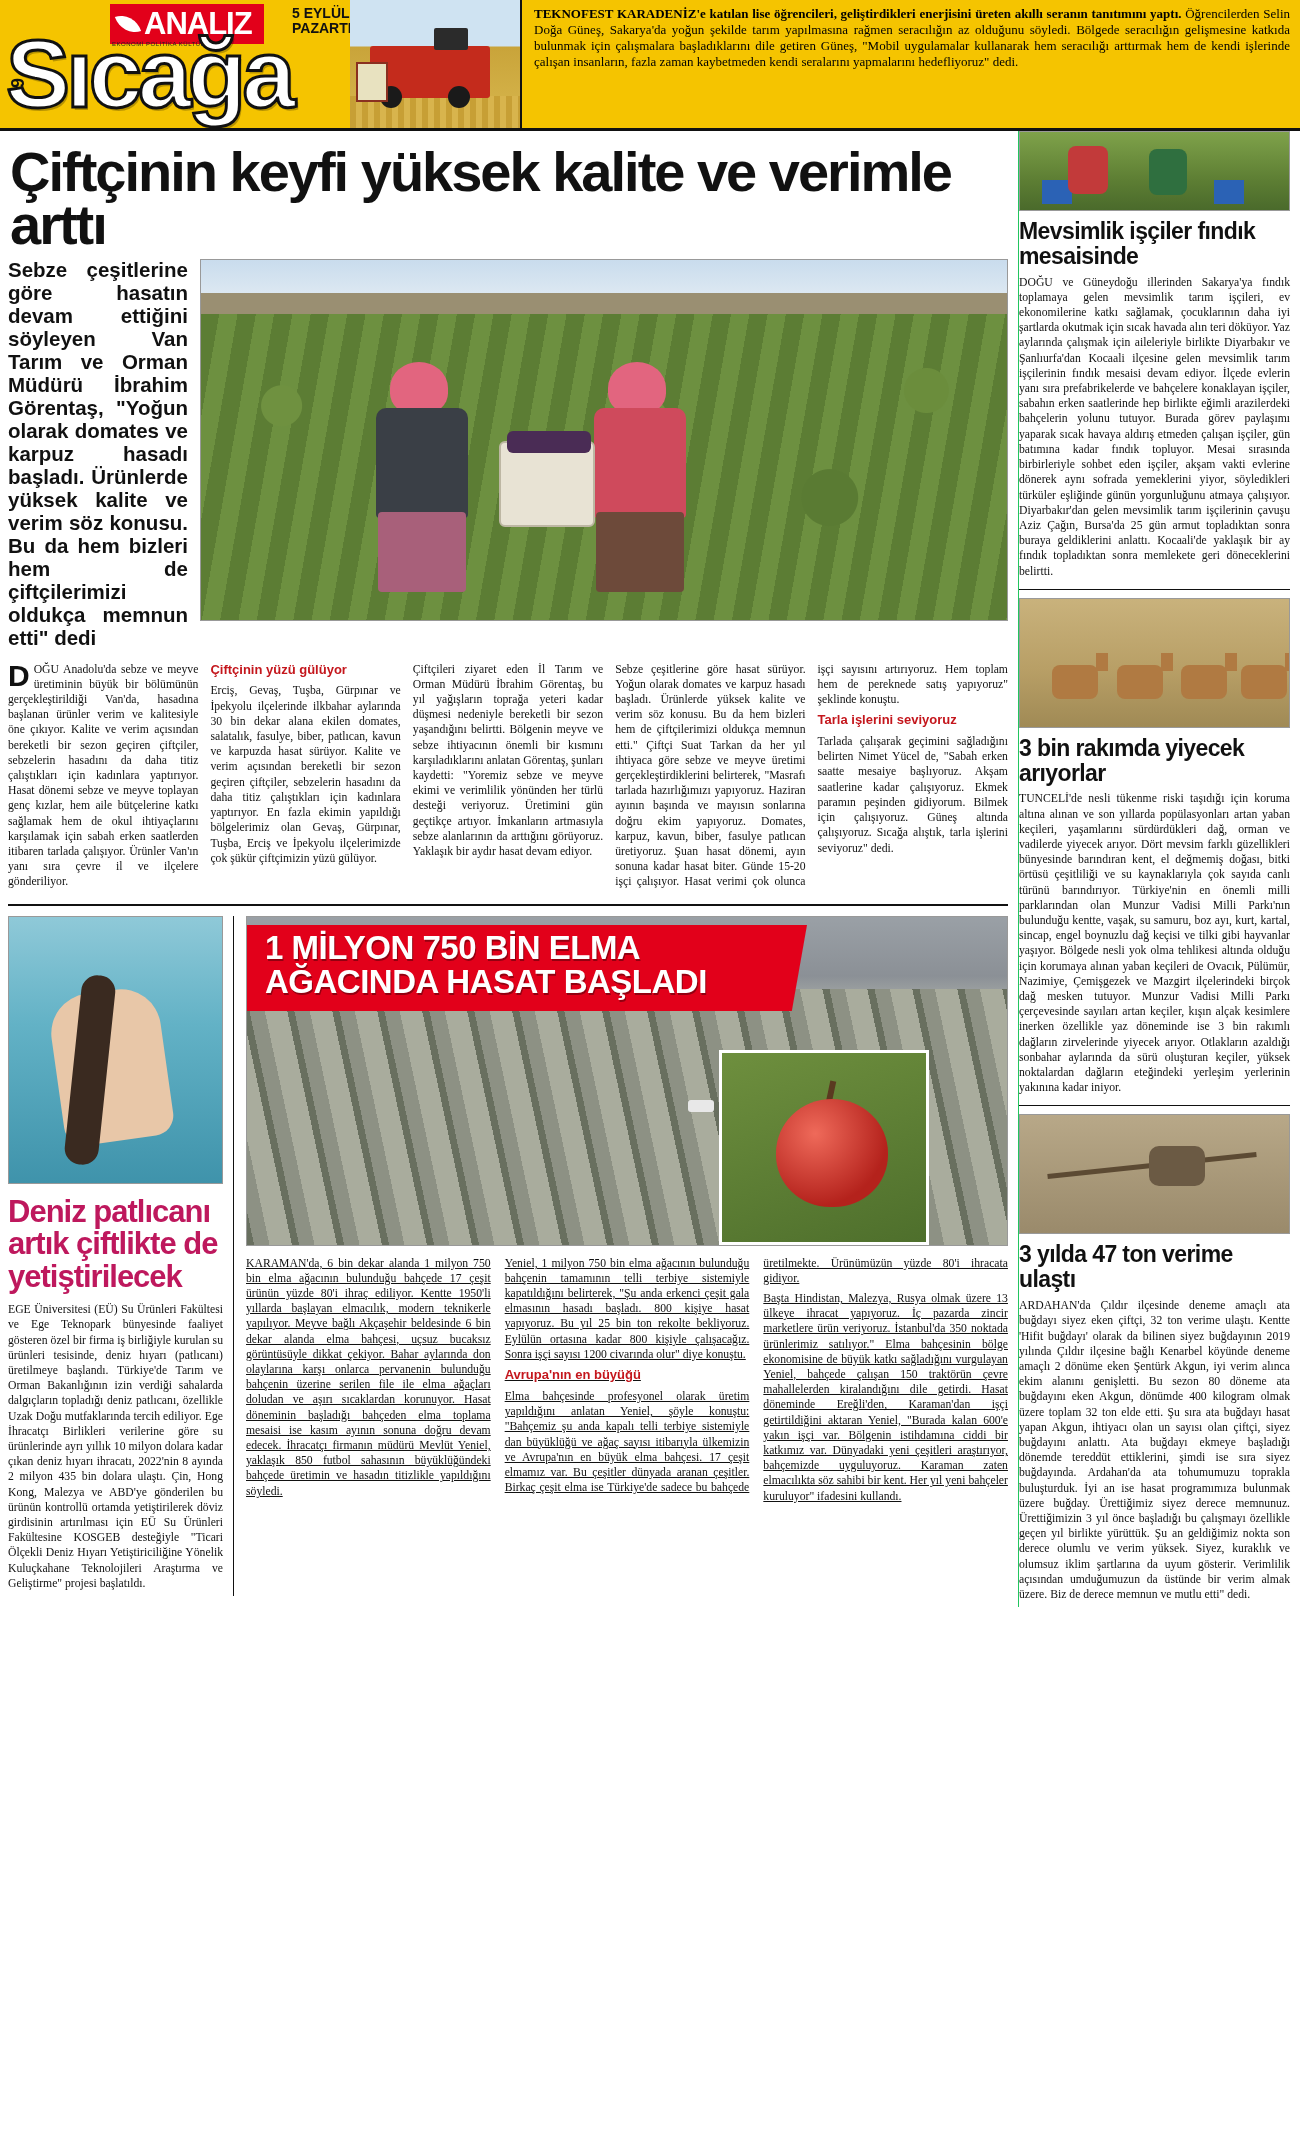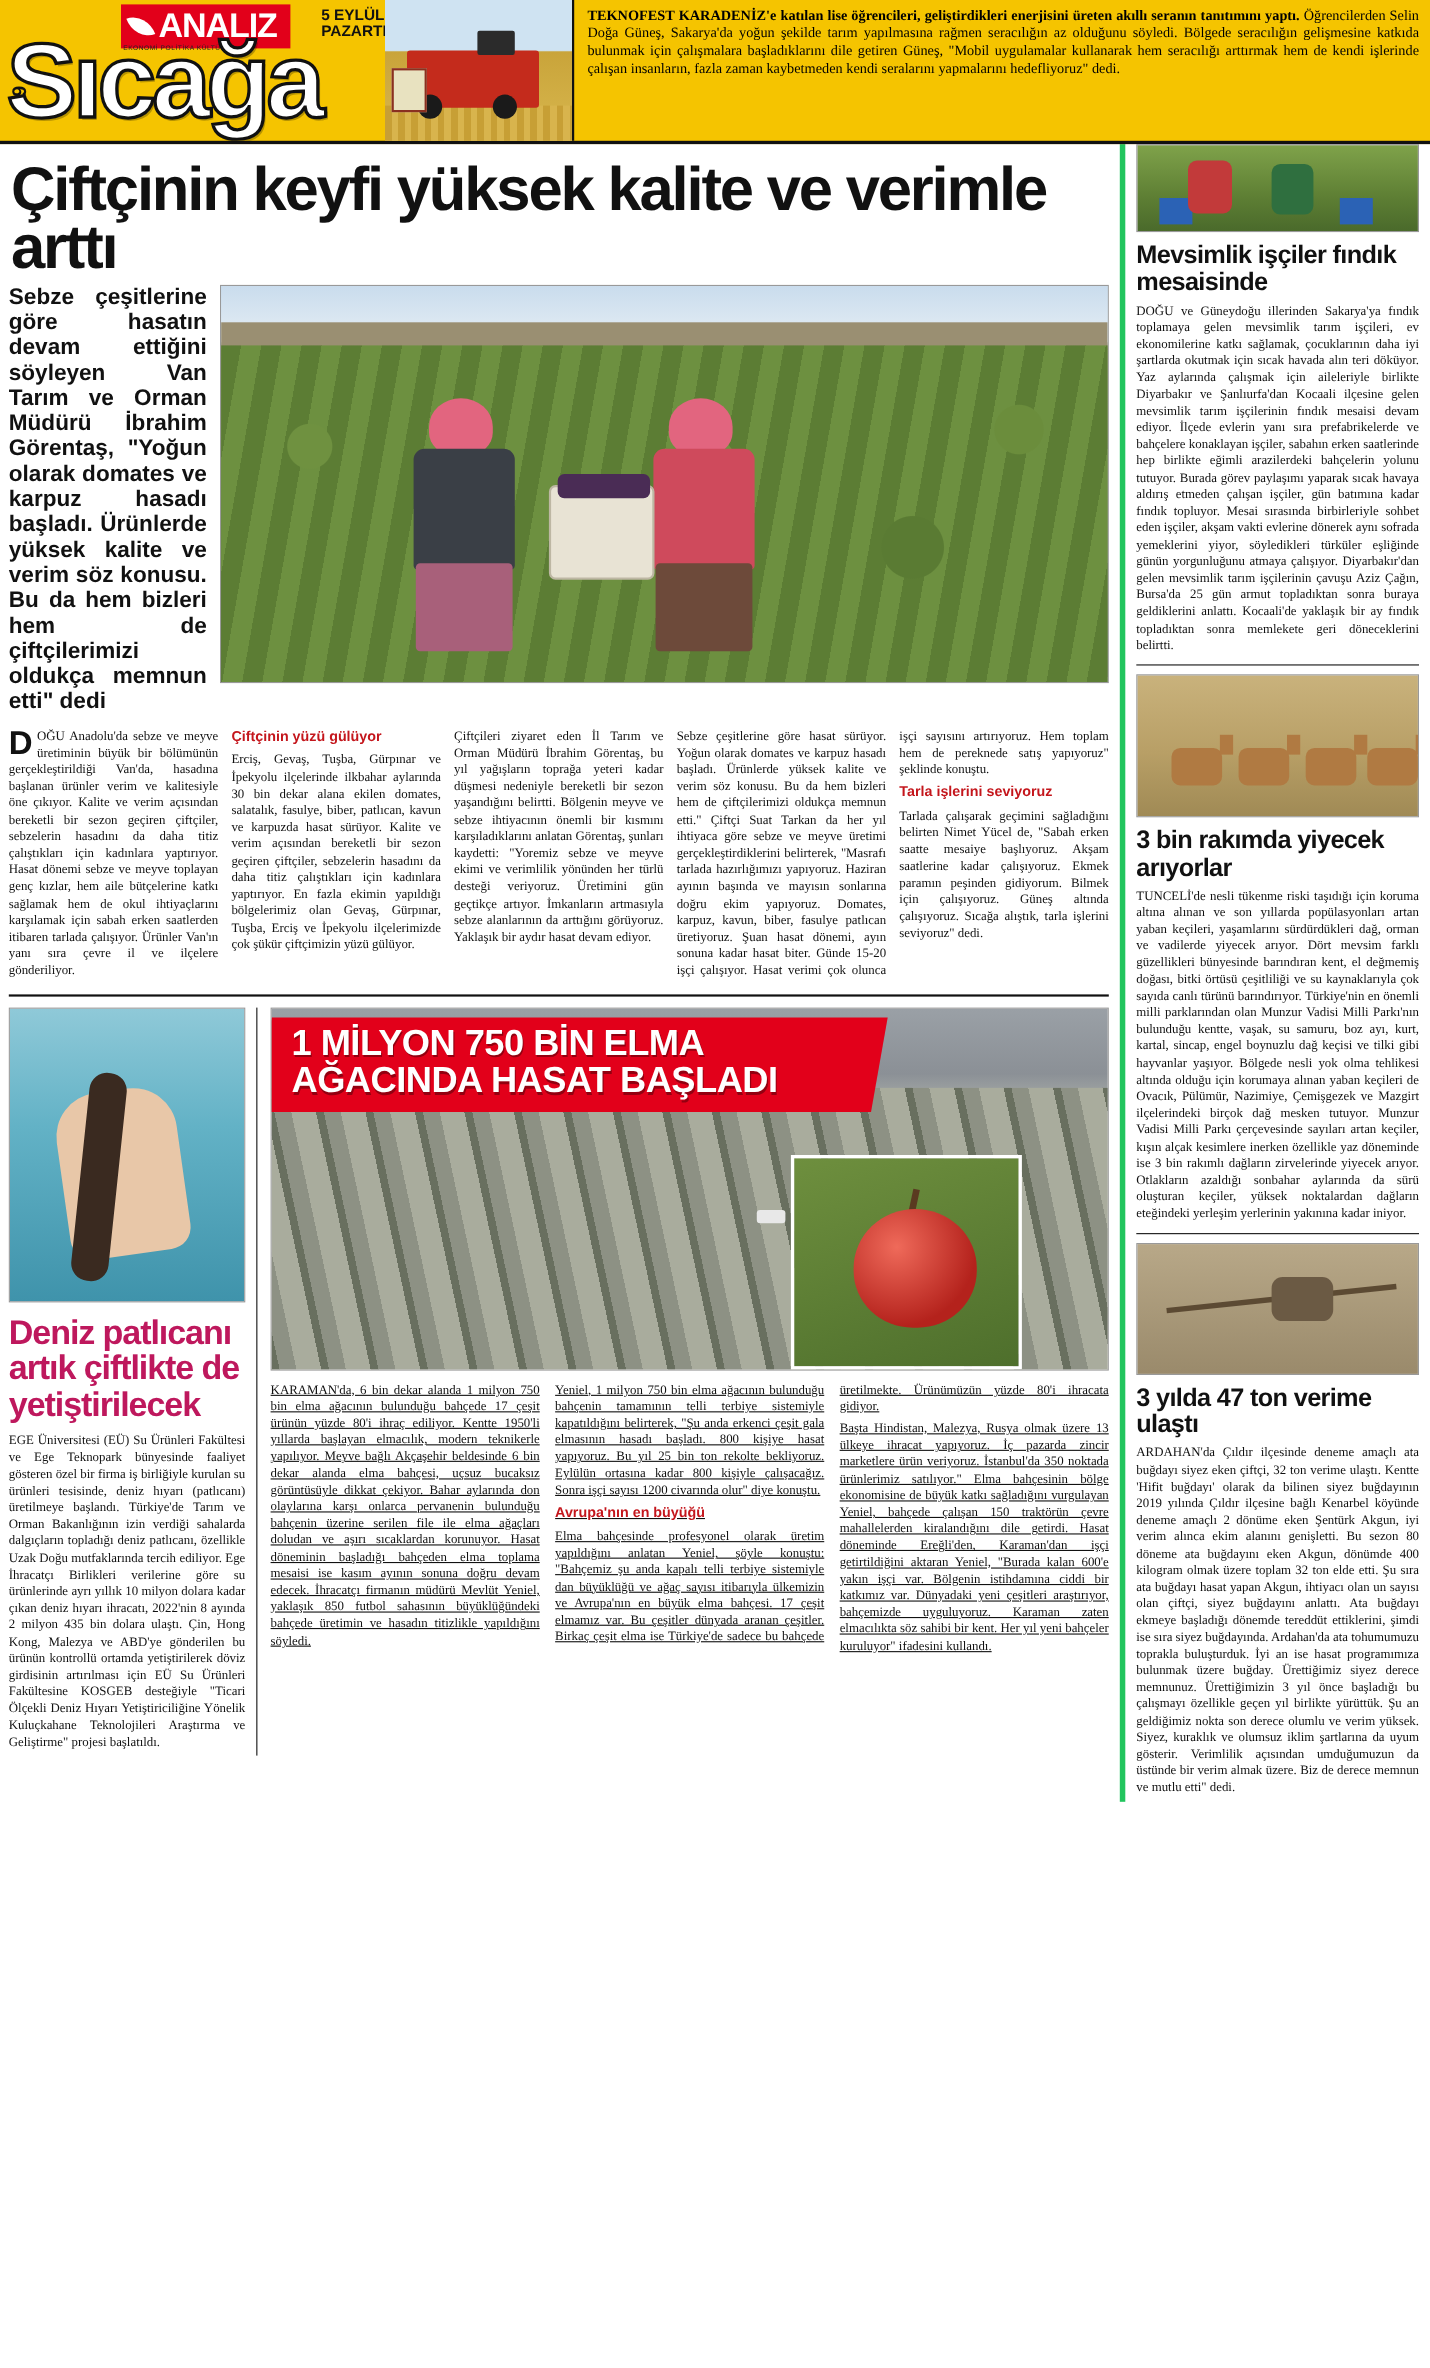--- a/index.html
+++ b/index.html
@@ -93,21 +93,21 @@
   }
   .mast-body {
     font-size:13px; line-height:1.22; text-align:justify; color:#000000;
     column-count:1;
   }
   .mast-body b { font-weight:bold; }
 
   
   .body-wrap { display:flex; width:1300px; padding:0 8px; gap:10px; }
   .left-col { width:1000px; }
-  .right-col { width:272px; border-left:5px solid #22c55e; padding-left:10px; }
+  .right-col { width:272px; border-left:1px solid #22c55e; }
 
   
   h1.headline {
     font-family:"Liberation Sans", sans-serif;
     font-weight:bold;
     font-size:56px;
     line-height:0.95;
     letter-spacing:-2px;
     margin:14px 0 8px 2px;
     color:#111;

